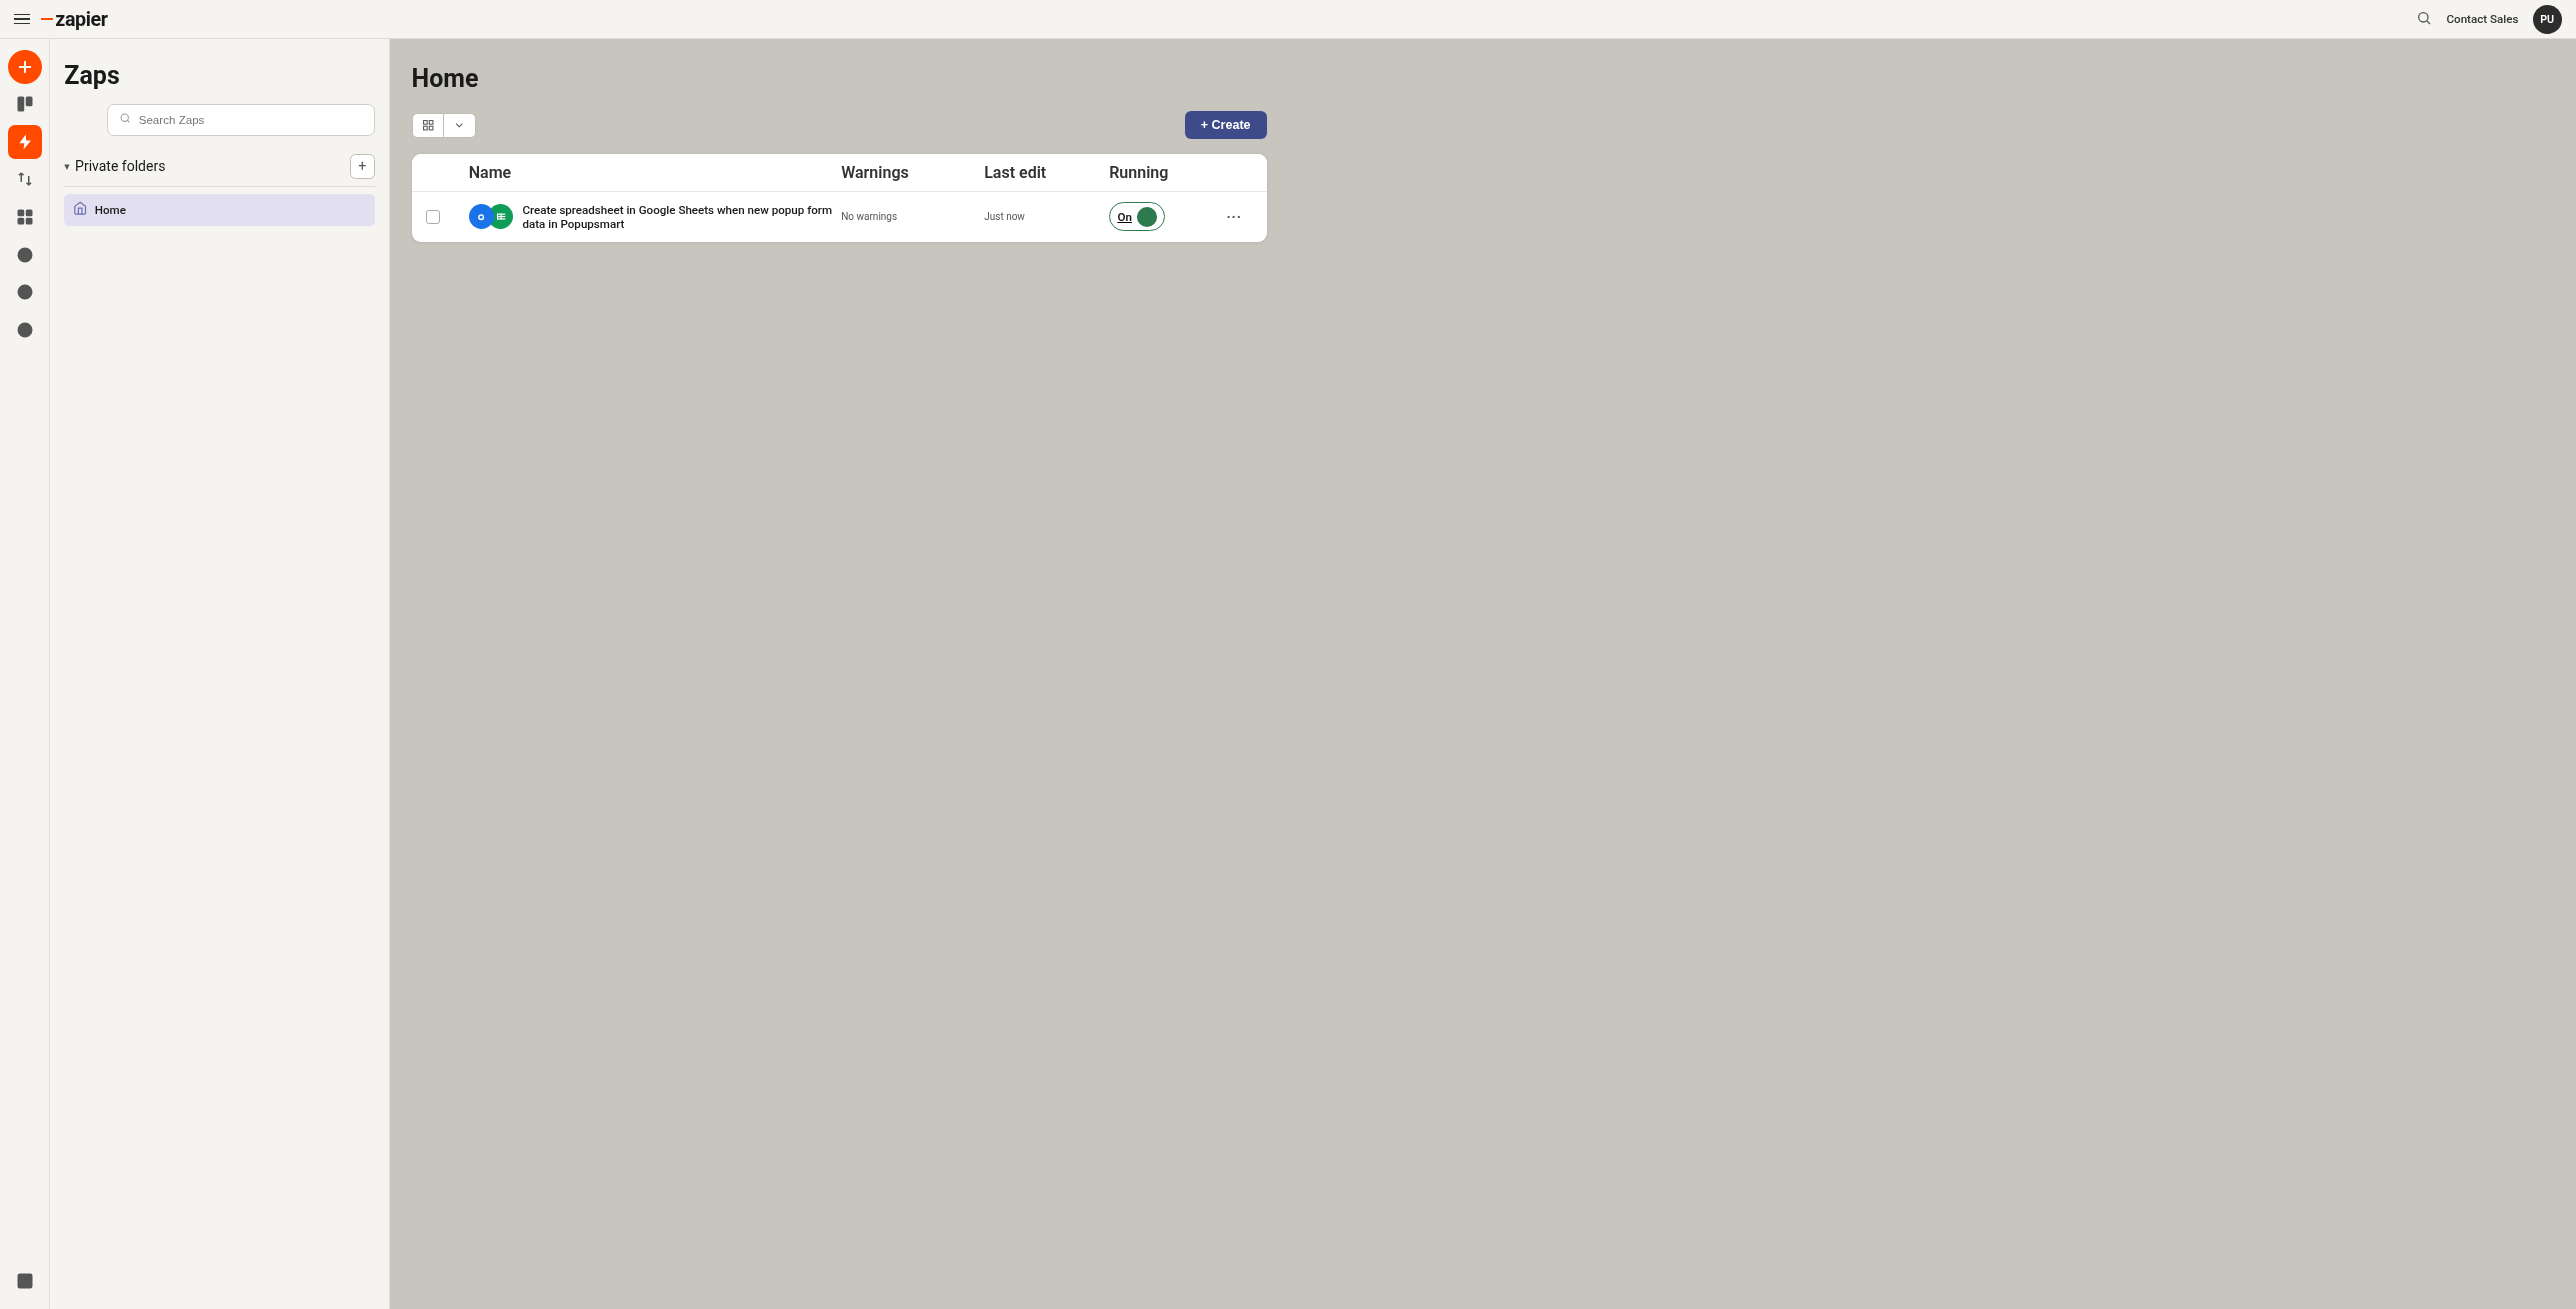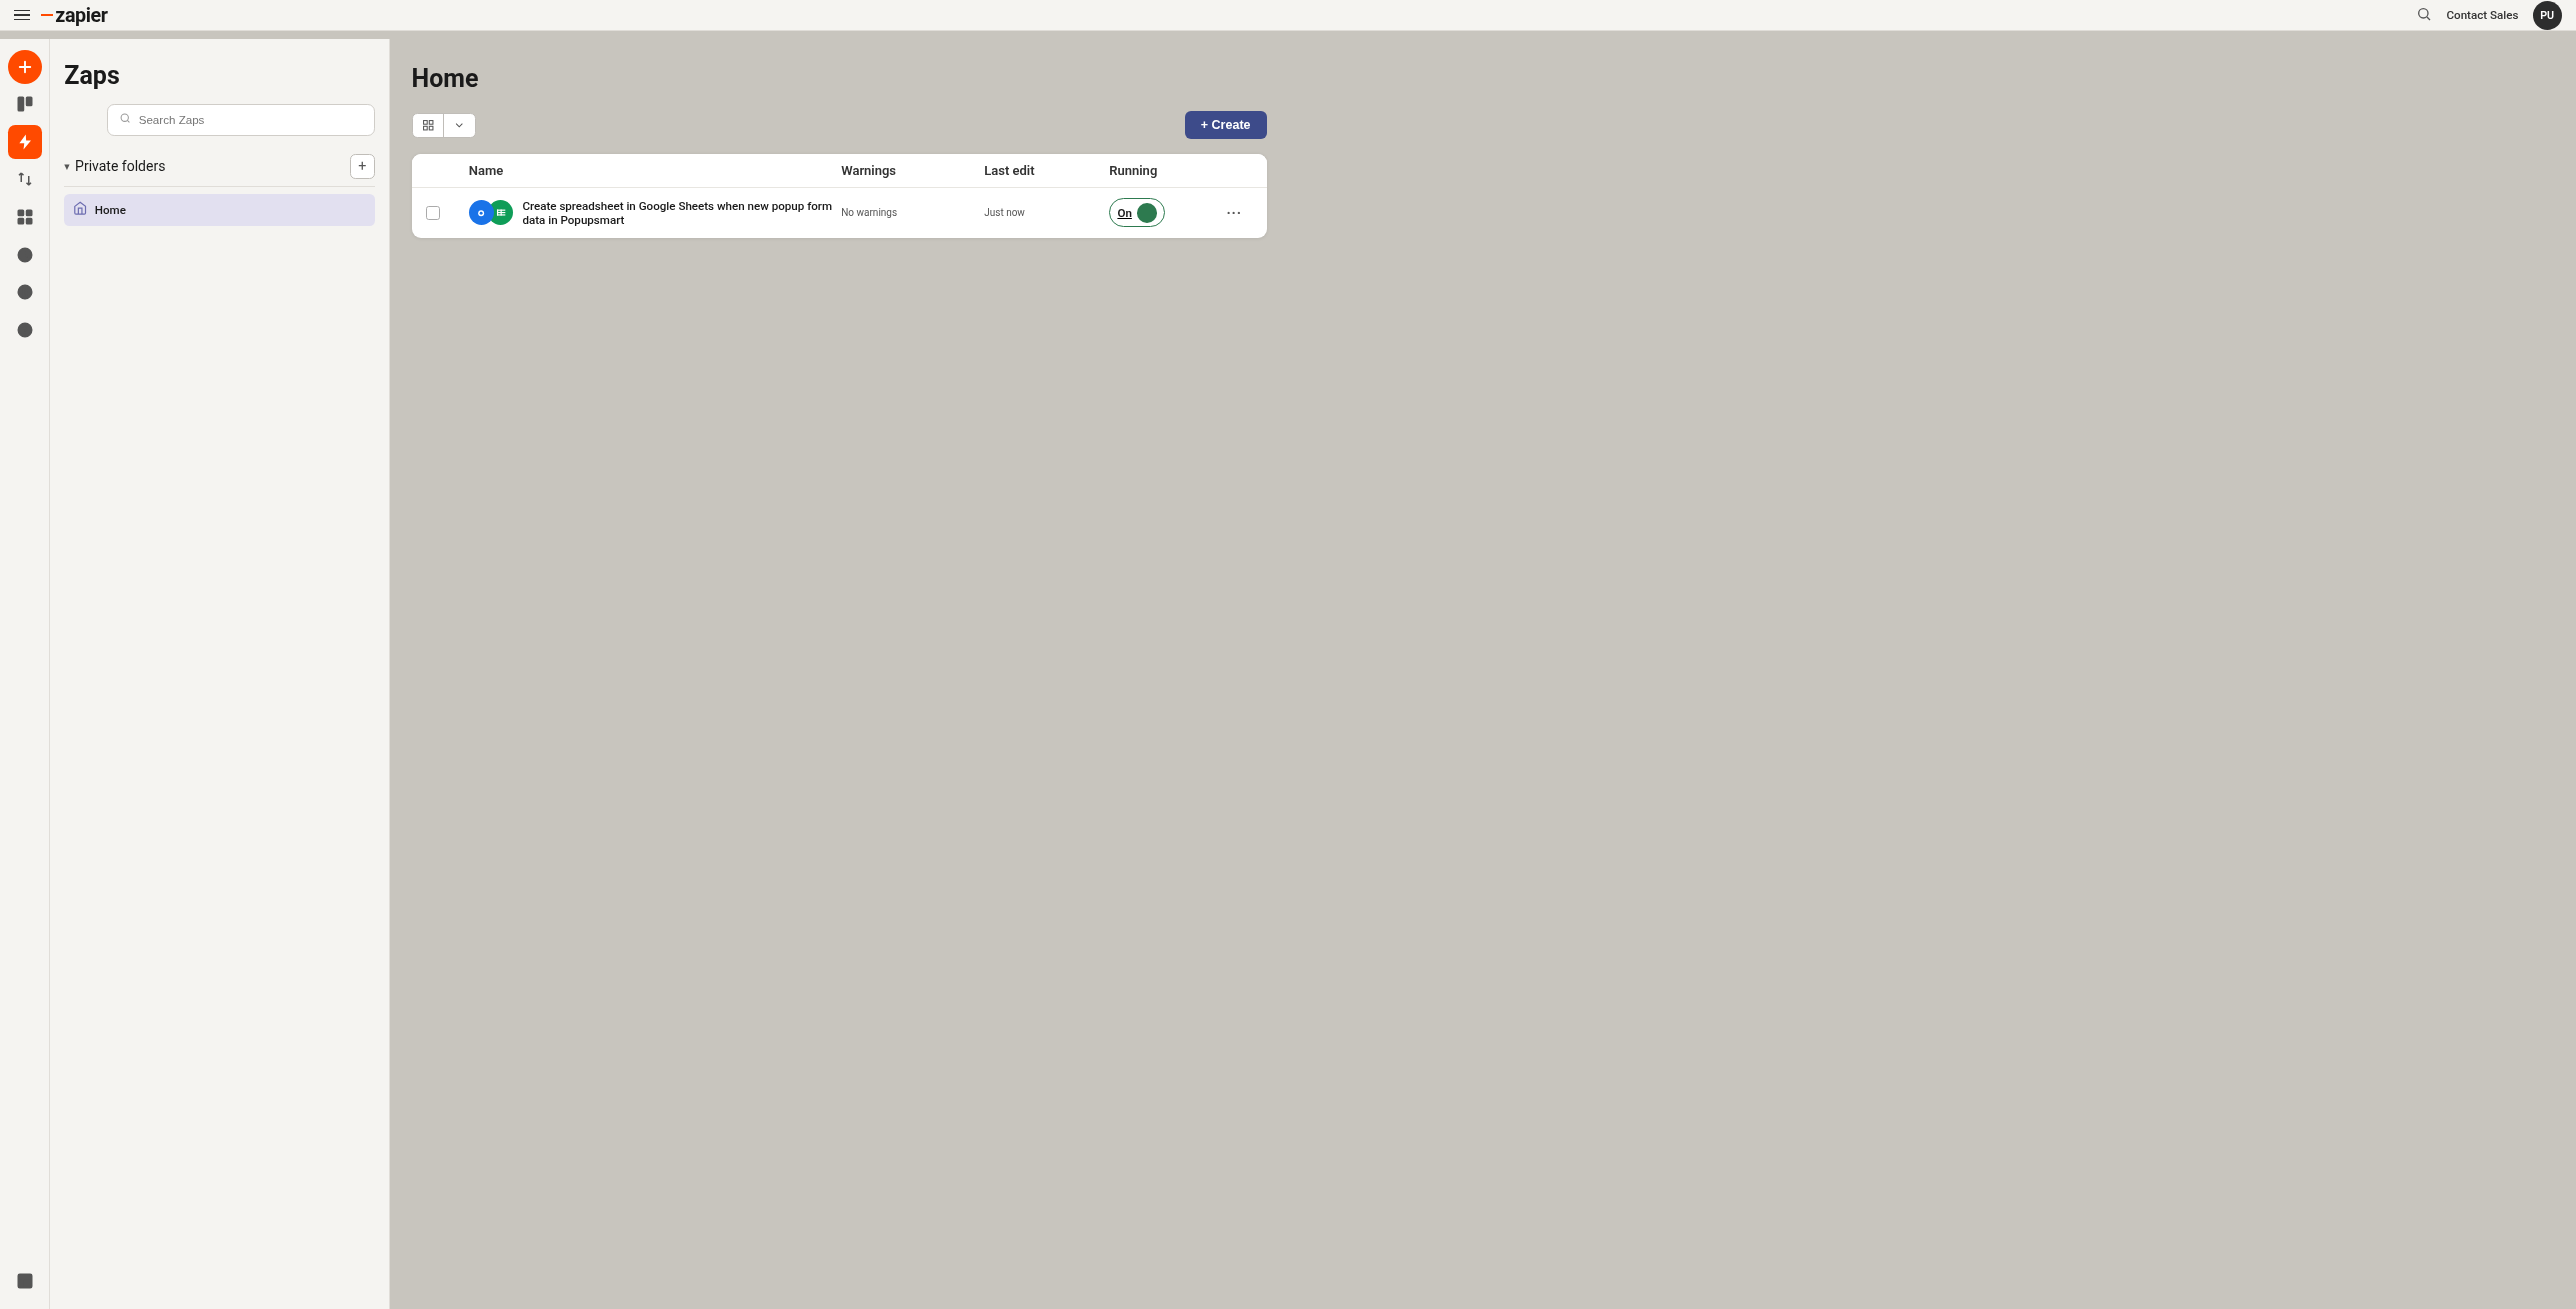--- a/index.html
+++ b/index.html
@@ -9,21 +9,21 @@
       width: 1288px;
       height: 655px;
       overflow: hidden;
       position: relative;
     }
 
     
     .header {
       position: fixed;
       top: 0; left: 0; right: 0;
-      height: 31px;
+      height: 39px;
       background: #f5f4f1;
       display: flex;
       align-items: center;
       justify-content: space-between;
       padding: 0 14.3px;
       z-index: 100;
       border-bottom: 0.9px solid #e0ddd8;
     }
     .header-left {
       display: flex;
@@ -312,21 +312,21 @@
       box-shadow: 0 0.9px 3.6px rgba(0,0,0,0.08);
     }
     .zap-table-header {
       display: grid;
       grid-template-columns: 43px 1fr 143px 125px 107px 36px;
       padding: 9px 14.3px;
       border-bottom: 0.9px solid #e8e6e1;
       background: white;
     }
     .zap-table-header-cell {
-      font-size: 13px;
+      font-size: 16px;
       font-weight: 600;
       color: #333;
       display: flex;
       align-items: center;
     }
     .zap-table-row {
       display: grid;
       grid-template-columns: 43px 1fr 143px 125px 107px 36px;
       padding: 10.7px 14.3px;
       align-items: center;

